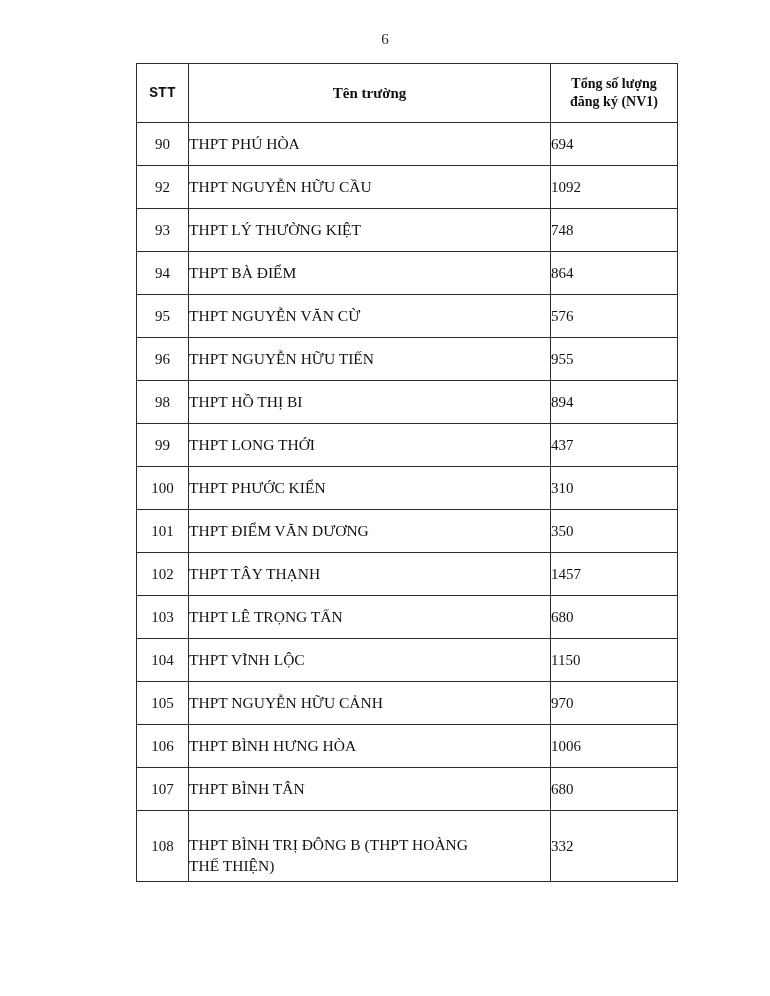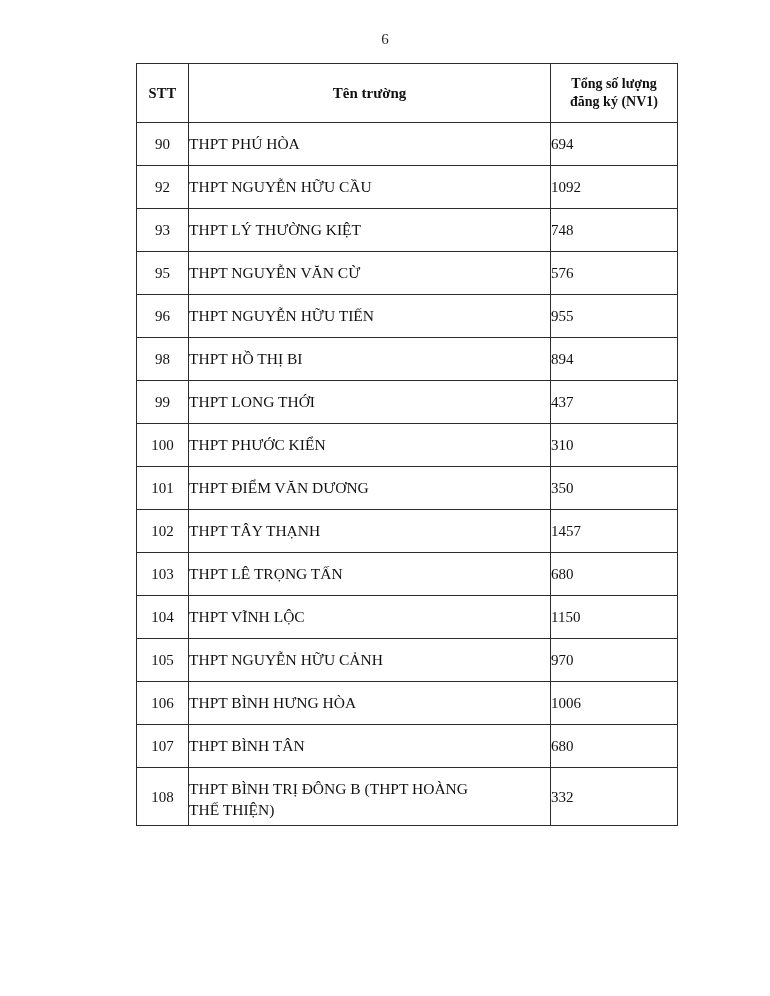--- a/index.html
+++ b/index.html
@@ -53,21 +53,21 @@
   col.c-count { width: 127px; }
 
   thead th {
     height: 58px;
     font-weight: bold;
     text-align: center;
     font-size: 14.5px;
     line-height: 18px;
     padding: 2px 4px;
   }
-  th.h-stt { font-size: 14.5px; letter-spacing: 0.2px; }
+  th.h-stt { font-size: 14.5px; letter-spacing: 0.2px; font-family: Liberation Mono, monospace; }
   th.h-name { font-size: 15px; }
   th.h-count { font-size: 14px; line-height: 18px; }
 
   tbody td {
     height: 42px;
     font-size: 15.5px;
     line-height: 20px;
   }
   td.cell-stt {
     text-align: center;
@@ -79,21 +79,21 @@
     padding-right: 6px;
     white-space: pre-line;
   }
   td.cell-count {
     text-align: left;
     font-size: 15px;
   }
   tr.row-tall td { height: 52px; }
   tr.row-tall td.cell-name {
     line-height: 21px;
-    padding-top: 5px;
+    padding-top: 18px;
     margin-left: 36px;
   }
 </style>
 </head>
 <body>
 
 <div class="page">
 
   <div class="page-number">6</div>
 
@@ -122,20 +122,25 @@
             <td class="cell-stt">92</td>
             <td class="cell-name">THPT NGUYỄN HỮU CẦU</td>
             <td class="cell-count">1092</td>
           </tr>
           <tr>
             <td class="cell-stt">93</td>
             <td class="cell-name">THPT LÝ THƯỜNG KIỆT</td>
             <td class="cell-count">748</td>
           </tr>
           <tr>
+            <td class="cell-stt">94</td>
+            <td class="cell-name">THPT BÀ ĐIỂM</td>
+            <td class="cell-count">864</td>
+          </tr>
+          <tr>
             <td class="cell-stt">95</td>
             <td class="cell-name">THPT NGUYỄN VĂN CỪ</td>
             <td class="cell-count">576</td>
           </tr>
           <tr>
             <td class="cell-stt">96</td>
             <td class="cell-name">THPT NGUYỄN HỮU TIẾN</td>
             <td class="cell-count">955</td>
           </tr>
           <tr>

